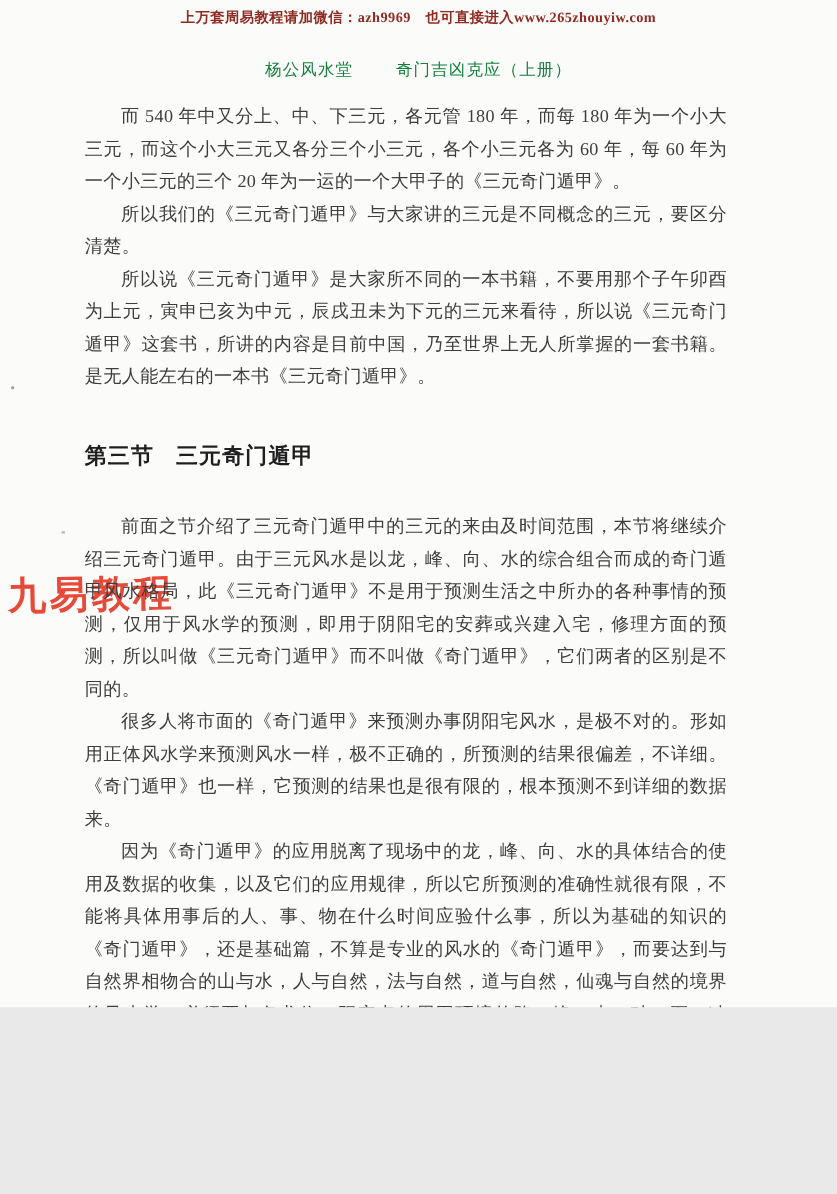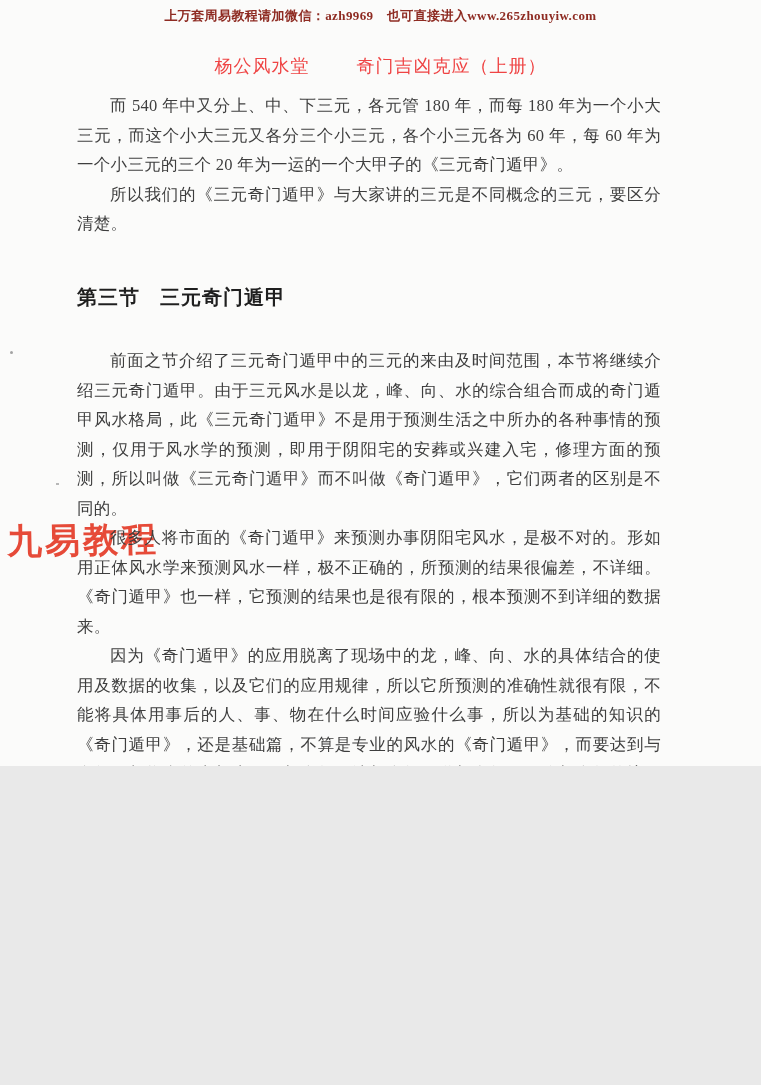--- a/index.html
+++ b/index.html
@@ -3,21 +3,21 @@
 <meta charset="utf-8">
 <style>
   html, body {
     margin: 0;
     padding: 0;
     background: #e9e9e9;
   }
   .page {
     position: relative;
     width: 761px;
-    height: 766px;
+    height: 916px;
     margin: 0 auto;
     background: var(--page_bg, #fbfbfa);
     overflow: hidden;
     font-family: "Liberation Serif", "DejaVu Serif", serif;
   }
 
   
   .banner {
     position: absolute;
     top: 7px;
@@ -30,22 +30,22 @@
     font-weight: 600;
   }
 
   
   .running-header {
     position: absolute;
     top: 54px;
     left: 0;
     right: 0;
     text-align: center;
-    font-size: 18px;
-    color: #ef4444;
+    font-size: 15px;
+    color: #15803d;
     letter-spacing: 1px;
   }
   .running-header .hdr-gap {
     display: inline-block;
     width: 2.6em;
   }
 
   
   .content {
     position: absolute;
@@ -142,20 +142,21 @@
     <span>杨公风水堂</span><span class="hdr-gap"></span><span>奇门吉凶克应（上册）</span>
   </div>
 
   <div class="watermark">九易教程</div>
 
   <div class="content">
 
     <div>
         <p class="para">而 540 年中又分上、中、下三元，各元管 180 年，而每 180 年为一个小大三元，而这个小大三元又各分三个小三元，各个小三元各为 60 年，每 60 年为一个小三元的三个 20 年为一运的一个大甲子的《三元奇门遁甲》。</p>
         <p class="para">所以我们的《三元奇门遁甲》与大家讲的三元是不同概念的三元，要区分清楚。</p>
+        <p class="para">所以说《三元奇门遁甲》是大家所不同的一本书籍，不要用那个子午卯酉为上元，寅申已亥为中元，辰戌丑未为下元的三元来看待，所以说《三元奇门遁甲》这套书，所讲的内容是目前中国，乃至世界上无人所掌握的一套书籍。是无人能左右的一本书《三元奇门遁甲》。</p>
       </div>
 
     <h2 class="section-heading">
       <span>第三节</span><span class="heading-gap"></span><span>三元奇门遁甲</span>
     </h2>
 
     <div>
         <p class="para">前面之节介绍了三元奇门遁甲中的三元的来由及时间范围，本节将继续介绍三元奇门遁甲。由于三元风水是以龙，峰、向、水的综合组合而成的奇门遁甲风水格局，此《三元奇门遁甲》不是用于预测生活之中所办的各种事情的预测，仅用于风水学的预测，即用于阴阳宅的安葬或兴建入宅，修理方面的预测，所以叫做《三元奇门遁甲》而不叫做《奇门遁甲》，它们两者的区别是不同的。</p>
         <p class="para">很多人将市面的《奇门遁甲》来预测办事阴阳宅风水，是极不对的。形如用正体风水学来预测风水一样，极不正确的，所预测的结果很偏差，不详细。《奇门遁甲》也一样，它预测的结果也是很有限的，根本预测不到详细的数据来。</p>
         <p class="para">因为《奇门遁甲》的应用脱离了现场中的龙，峰、向、水的具体结合的使用及数据的收集，以及它们的应用规律，所以它所预测的准确性就很有限，不能将具体用事后的人、事、物在什么时间应验什么事，所以为基础的知识的《奇门遁甲》，还是基础篇，不算是专业的风水的《奇门遁甲》，而要达到与自然界相物合的山与水，人与自然，法与自然，道与自然，仙魂与自然的境界的风水学，必须要与各龙位，阳宅点的周围环境的路、峰、水、砂、石、冲槽，树、竹、塔、邻</p>

